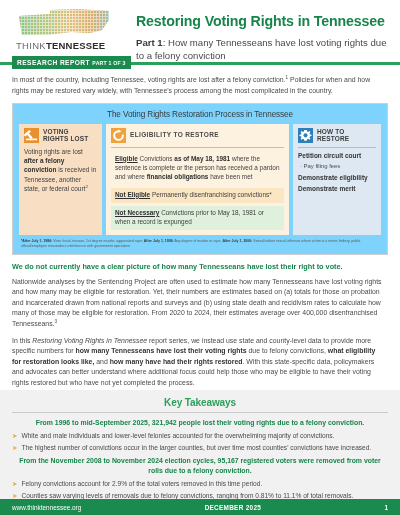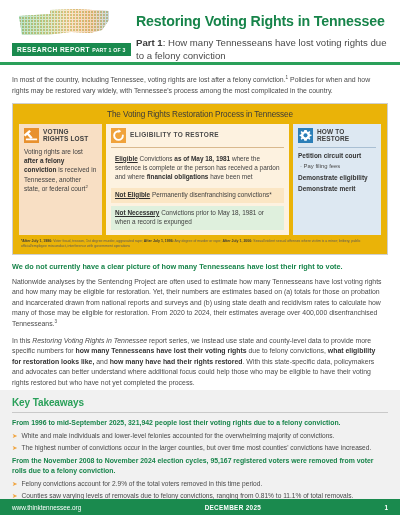--- a/index.html
+++ b/index.html
@@ -37,21 +37,21 @@
 
   
   .intro {
     font-size: 6.9px; line-height: 1.55; color:#4a4a4a;
     padding: 9px 12px 6px 12px;
   }
   .intro sup { font-size: 4.6px; vertical-align: super; }
 
   
   .process-box {
-    margin: 0 12px; border: 1px solid #cfcfcf; background:#eab308;
+    margin: 0 12px; border: 1px solid #cfcfcf; background:#7dd3fc;
     padding: 6px 6px 5px 6px;
   }
   .process-title {
     text-align:center; font-size: 8.2px; color:#3a3a3a; margin-bottom: 5px; letter-spacing:-.1px;
   }
   .cols { display:flex; gap: 4px; align-items: stretch; }
   .col { position: relative; }
   .col1 { flex: 0 0 83px; background:#f8dfc4; padding: 4px 5px 5px 5px; }
   .col2 { flex: 1 1 auto; background:#fdf2e0; padding: 4px 5px 5px 5px; }
   .col3 { flex: 0 0 88px; background:#dde8f2; padding: 4px 5px 5px 5px; }
@@ -90,21 +90,21 @@
   .body-wrap { padding: 7px 16px 0 12px; }
   .lede { font-size:7.3px; font-weight:bold; color:#17844a; margin-bottom:5px; line-height:1.35;}
   p.para { font-size: 6.9px; line-height: 1.52; color:#4a4a4a; margin-bottom: 6px; }
   p.para b { font-weight:bold; color:#333; }
   p.para i { font-style: italic; }
   p.para sup { font-size:4.6px; vertical-align:super; }
 
   
   .kt {
     position:absolute; left:0; right:0; bottom: 16px; top: 390px;
-    background:#f1f1f1; padding: 7px 12px 6px 12px;
+    background:#f1f1f1; padding: 7px 12px 6px 12px; text-align: center;
   }
   .kt-title { font-size: 10px; font-weight:bold; color:#2aa05a; letter-spacing:-.1px; }
   .kt-rule { height:1px; background:#c9c9c9; margin: 4px 0 5px 0; }
   .kt-head { font-size:6.9px; font-weight:bold; color:#17844a; line-height:1.4; margin-bottom:3px;}
   .kt-item { display:flex; gap:4px; margin-bottom: 2.5px; align-items:flex-start; }
   .arrow { color:#f0a33c; font-size:6.5px; line-height:1.45; flex:0 0 auto; }
   .kt-text { font-size:6.6px; line-height:1.45; color:#4a4a4a; }
   .kt-group { margin-bottom: 4px; }
 
   
@@ -139,20 +139,21 @@
               <rect width="2" height="2" fill="url(#tnGrad)"></rect>
             </pattern>
             <mask id="tnMask">
               <polygon points="3,8 34,6 34,2 60,1 93,3 93,12 86,22 74,25 55,24 30,27 6,27" fill="#fff"></polygon>
             </mask>
           </defs>
           <rect x="0" y="0" width="96" height="30" fill="url(#tnGrad)" mask="url(#tnMask)"></rect>
           <rect x="0" y="0" width="96" height="30" fill="url(#dots)" mask="url(#tnMask)" opacity="0.55"></rect>
         </svg>
       </div>
+      <div class="brand-word"><span>THINK</span><b>TENNESSEE</b></div>
       <div class="badge"><span>RESEARCH REPORT</span> <span class="sub">PART 1 OF 3</span></div>
     </div>
     <div class="titles">
       <div class="doc-title">Restoring Voting Rights in Tennessee</div>
       <div class="doc-sub"><b>Part 1</b><span>: How many Tennesseans have lost voting rights due to a felony conviction</span></div>
     </div>
   </div>
   <div class="rule-green"></div>
 
   <div class="intro">

